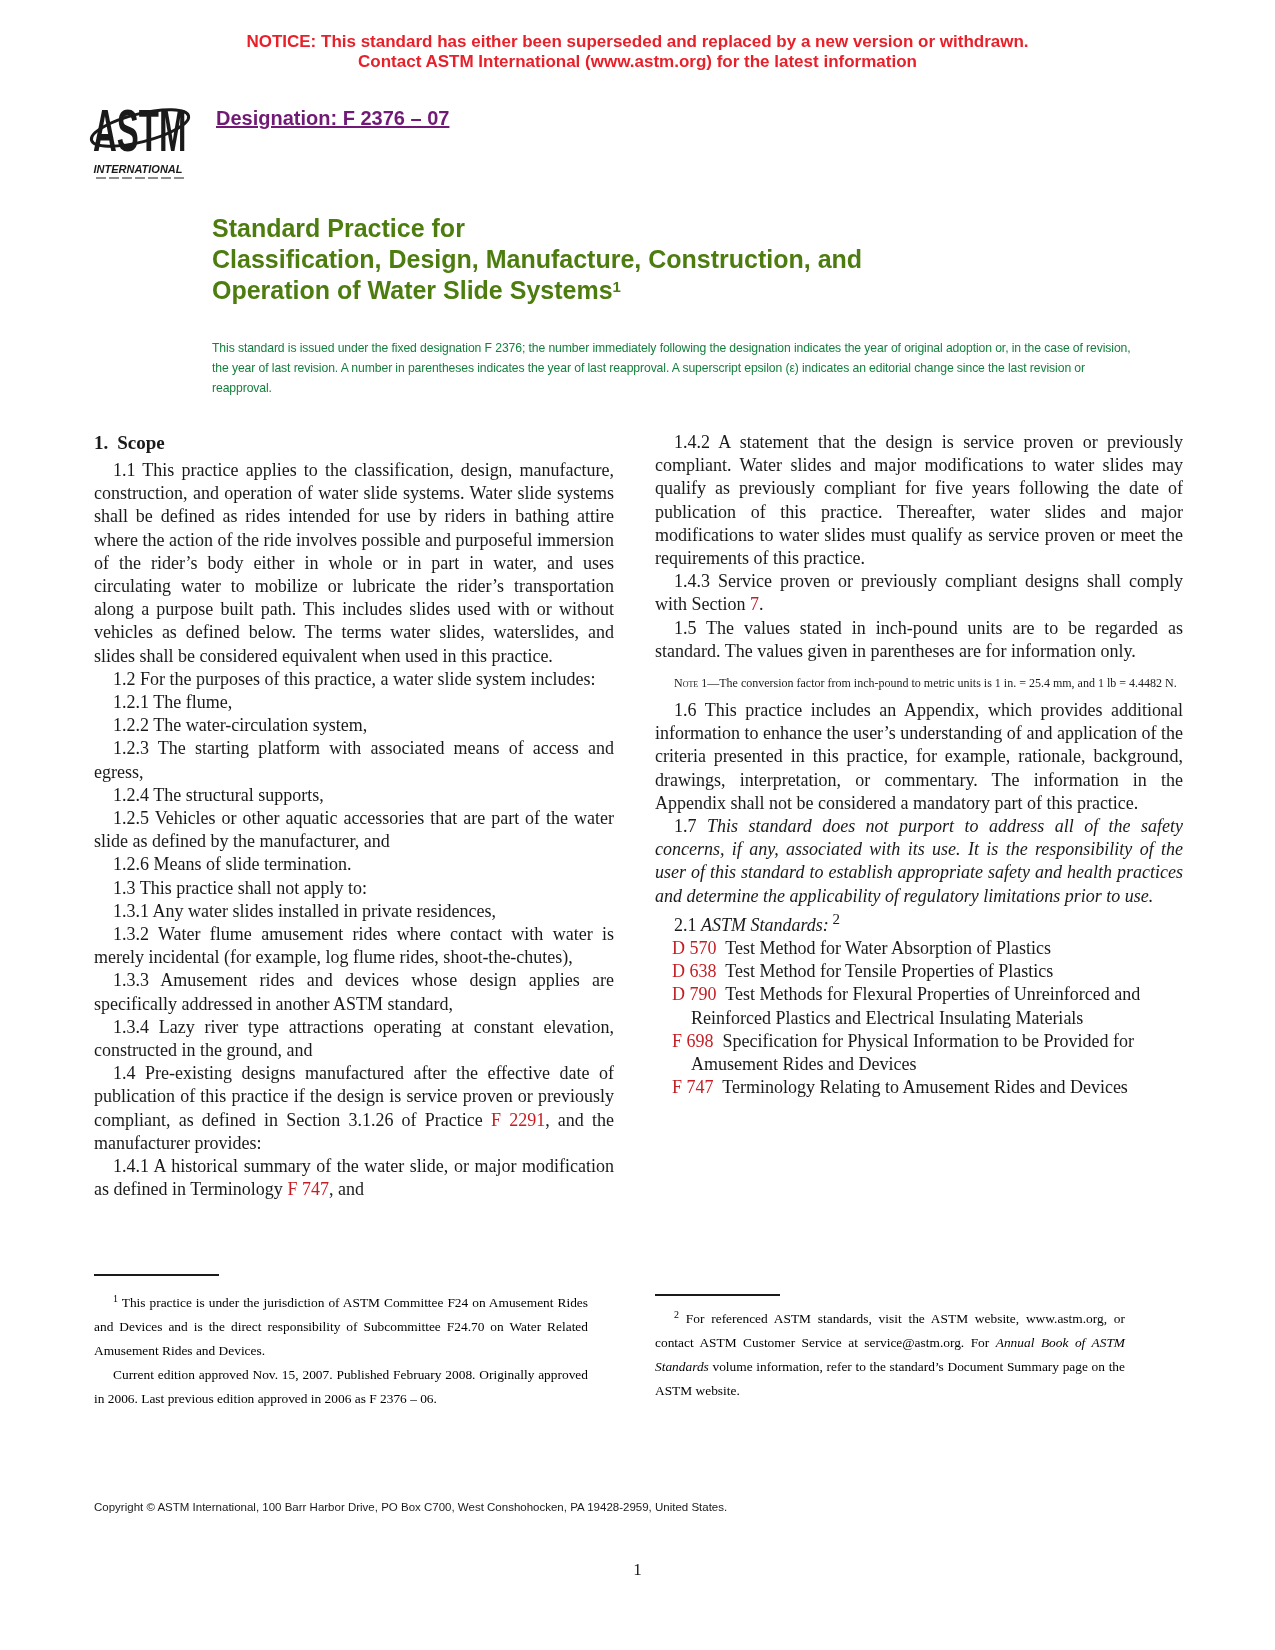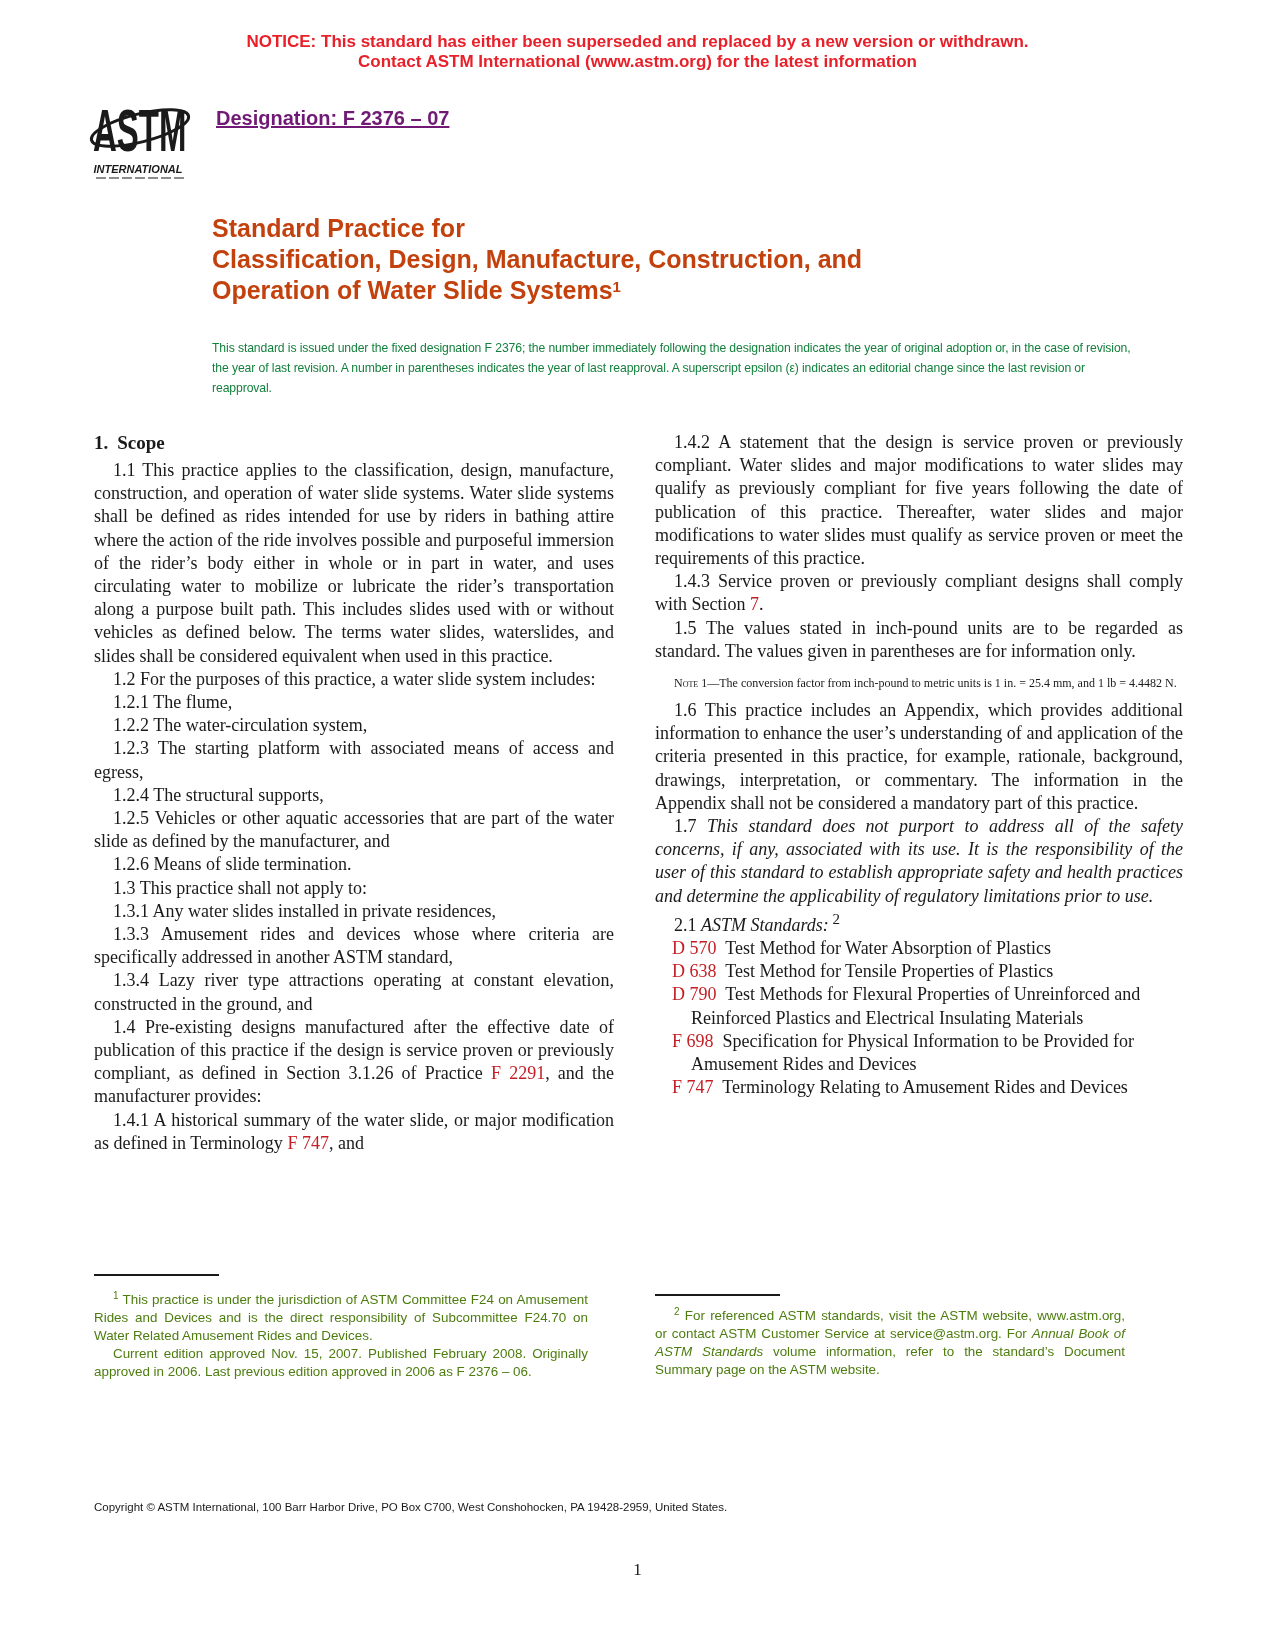--- a/index.html
+++ b/index.html
@@ -1,37 +1,37 @@
 <!DOCTYPE html>
 <html><head>
 <meta charset="utf-8">
 <style>
   html, body { margin: 0; padding: 0; background: #ffffff; }
   body { width: 1275px; height: 1650px; position: relative; overflow: hidden; color: #1a1a1a; }
   .abs { position: absolute; }
   .notice { left: 0; width: 1275px; top: 32px; text-align: center; color: #e8202a; font-family: "Liberation Sans", sans-serif; font-weight: bold; font-size: 17px; line-height: 20px; }
   .logo { left: 88px; top: 90px; width: 112px; height: 95px; }
   .designation { left: 216px; top: 107px; font-family: "Liberation Sans", sans-serif; font-weight: bold; font-size: 20px; color: #701a75; text-decoration: underline; }
-  .title { left: 212px; top: 213px; font-family: "Liberation Sans", sans-serif; font-weight: bold; font-size: 25px; line-height: 31px; color: #c2410c; }
+  .title { left: 212px; top: 213px; font-family: "Liberation Sans", sans-serif; font-weight: bold; font-size: 25px; line-height: 31px; color: #4d7c0f; }
   .title sup { font-size: 15px; vertical-align: top; position: relative; top: -4px; }
   .issued { left: 212px; top: 338px; width: 920px; font-family: "Liberation Sans", sans-serif; font-size: 12.2px; line-height: 20px; color: #15803d; letter-spacing: -0.1px; }
   .col { font-family: "Liberation Serif", serif; font-size: 18px; line-height: 23.2px; color: #1a1a1a; }
   .col-left { left: 94px; top: 431px; width: 520px; }
   .col-right { left: 655px; top: 431px; width: 528px; }
   .col p { margin: 0; text-align: justify; }
   .col p.ind { text-indent: 19px; }
   .col h2 { margin: 0 0 4px 0; font-size: 19px; font-weight: bold; line-height: 24px; }
   .col h2 .num { margin-right: 9px; }
   .ref { color: #c41e24; }
   .note { font-size: 12px; line-height: 20px; margin: 10px 0 6px 0 !important; text-indent: 19px; }
   .sc { font-variant: small-caps; }
   .it { font-style: italic; }
   .reflist .item { padding-left: 36px; text-indent: -19px; text-align: left; }
   .fnrule { width: 125px; height: 2px; background: #1a1a1a; }
-  .fn { font-family: Liberation Sans, sans-serif; font-size: 13.4px; line-height: 18px; color: #4d7c0f; text-align: justify; }
+  .fn { font-family: Liberation Serif, serif; font-size: 13.4px; line-height: 24px; color: #000000; text-align: justify; }
   .fn p { margin: 0; text-indent: 19px; }
   .fn sup { font-size: 10px; }
   .copyright { left: 94px; top: 1501px; font-family: "Liberation Sans", sans-serif; font-size: 11.5px; color: #1a1a1a; text-align: center; }
   .pagenum { left: 0; width: 1275px; top: 1560px; text-align: center; font-family: "Liberation Serif", serif; font-size: 17px; color: #1a1a1a; }
 </style>
 </head>
 <body>
 
 <div class="abs notice">
   <div>NOTICE: This standard has either been superseded and replaced by a new version or withdrawn.</div>
@@ -62,21 +62,22 @@
   <p class="ind">1.1  This practice applies to the classification, design, manufacture, construction, and operation of water slide systems. Water slide systems shall be defined as rides intended for use by riders in bathing attire where the action of the ride involves possible and purposeful immersion of the rider’s body either in whole or in part in water, and uses circulating water to mobilize or lubricate the rider’s transportation along a purpose built path. This includes slides used with or without vehicles as defined below. The terms water slides, waterslides, and slides shall be considered equivalent when used in this practice.</p>
   <p class="ind">1.2 For the purposes of this practice, a water slide system includes:</p>
   <p class="ind">1.2.1  The flume,</p>
   <p class="ind">1.2.2  The water-circulation system,</p>
   <p class="ind">1.2.3  The starting platform with associated means of access and egress,</p>
   <p class="ind">1.2.4  The structural supports,</p>
   <p class="ind">1.2.5  Vehicles or other aquatic accessories that are part of the water slide as defined by the manufacturer, and</p>
   <p class="ind">1.2.6  Means of slide termination.</p>
   <p class="ind">1.3  This practice shall not apply to:</p>
   <p class="ind">1.3.1  Any water slides installed in private residences,</p>
-  <p class="ind">1.3.3  Amusement rides and devices whose where criteria are specifically addressed in another ASTM standard,</p>
+  <p class="ind">1.3.2 Water flume amusement rides where contact with water is merely incidental (for example, log flume rides, shoot-the-chutes),</p>
+  <p class="ind">1.3.3  Amusement rides and devices whose design applies are specifically addressed in another ASTM standard,</p>
   <p class="ind">1.3.4  Lazy river type attractions operating at constant elevation, constructed in the ground, and</p>
   <p class="ind"><span>1.4 Pre-existing designs manufactured after the effective date of publication of this practice if the design is service proven or previously compliant, as defined in Section 3.1.26 of Practice </span><span class="ref">F 2291</span><span>, and the manufacturer provides:</span></p>
   <p class="ind"><span>1.4.1  A historical summary of the water slide, or major modification as defined in Terminology </span><span class="ref">F 747</span><span>, and</span></p>
 </div>
 
 <div class="abs col col-right">
   <p class="ind">1.4.2 A statement that the design is service proven or previously compliant. Water slides and major modifications to water slides may qualify as previously compliant for five years following the date of publication of this practice. Thereafter, water slides and major modifications to water slides must qualify as service proven or meet the requirements of this practice.</p>
   <p class="ind"><span>1.4.3  Service proven or previously compliant designs shall comply with Section </span><span class="ref">7</span><span>.</span></p>
   <p class="ind">1.5  The values stated in inch-pound units are to be regarded as standard. The values given in parentheses are for information only.</p>
   <p class="note"><span class="sc">Note 1</span><span>—The conversion factor from inch-pound to metric units is 1 in. = 25.4 mm, and 1 lb = 4.4482 N.</span></p>

